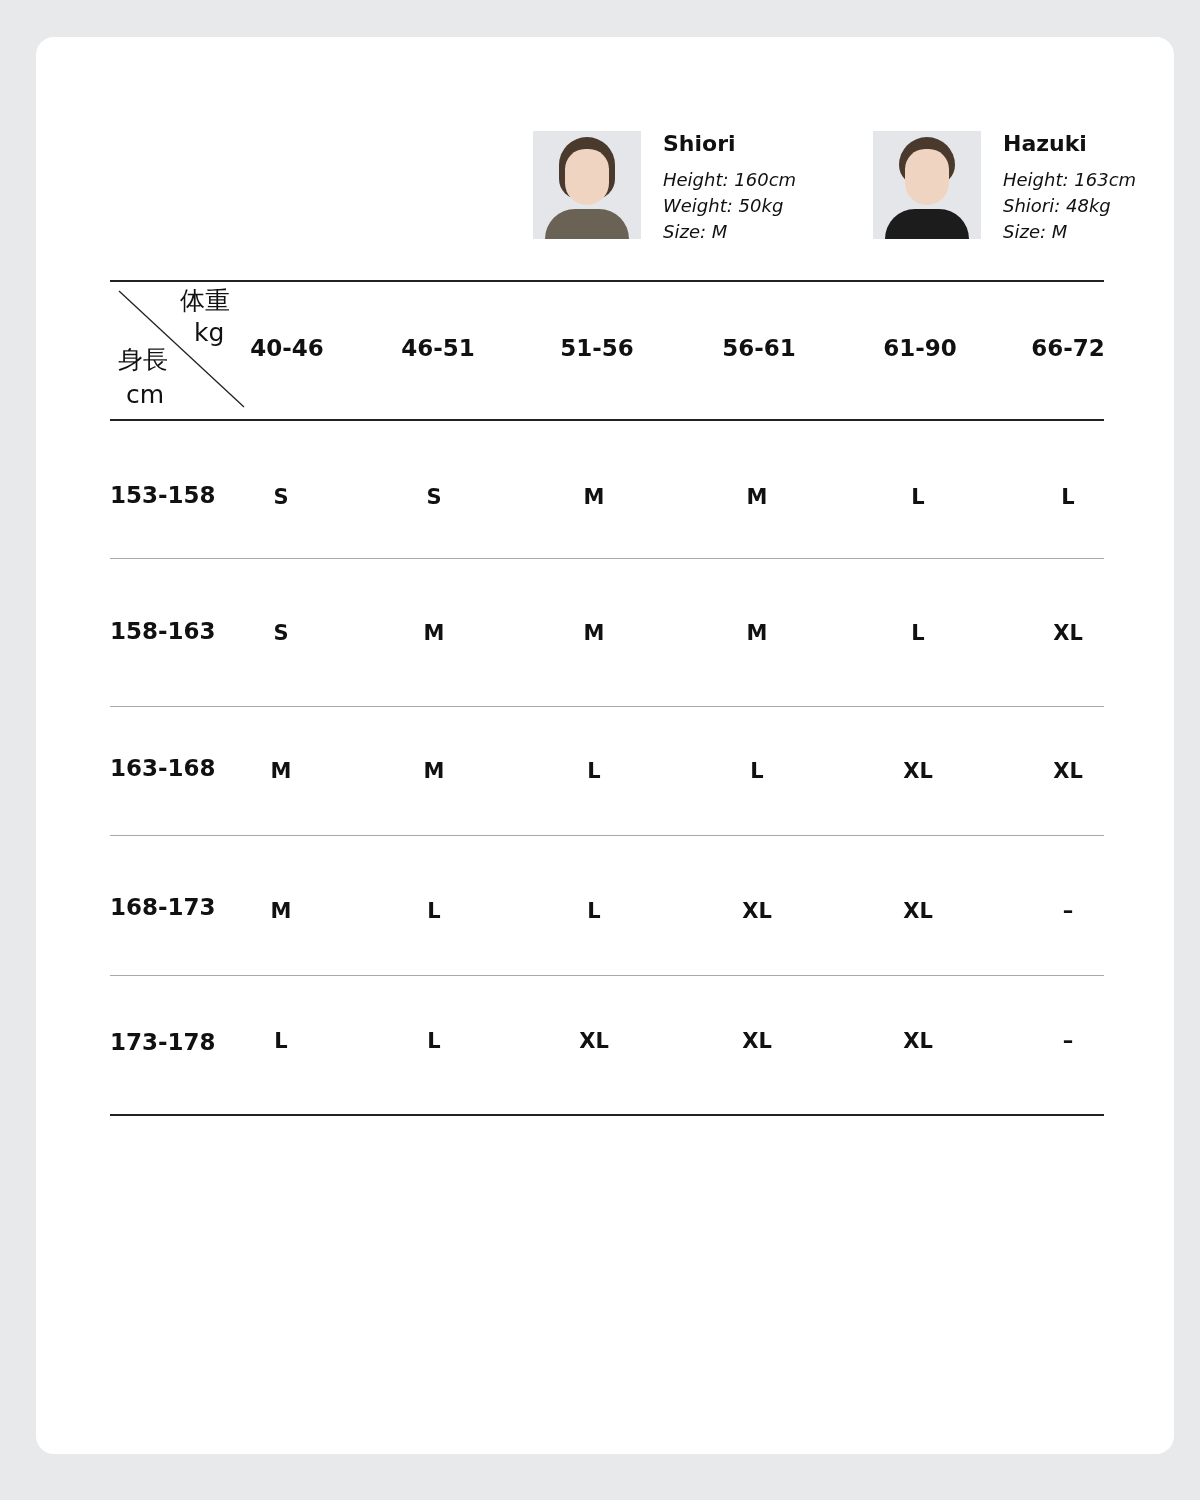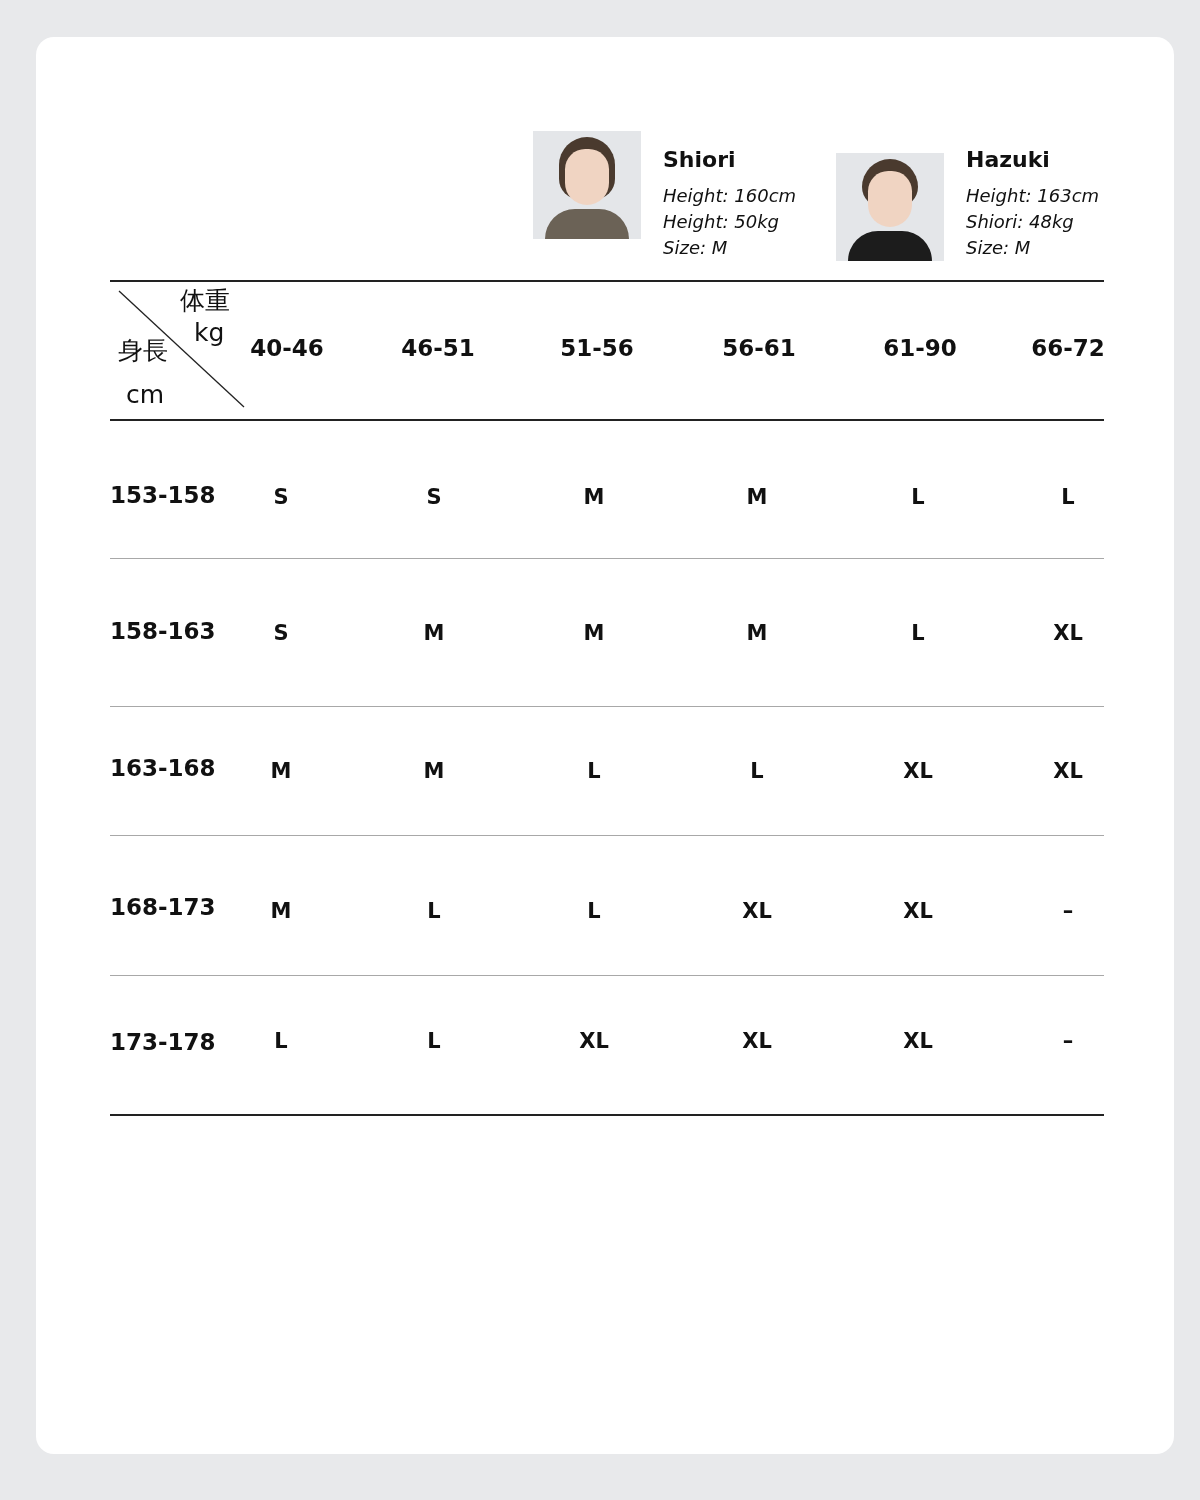--- a/index.html
+++ b/index.html
@@ -46,40 +46,40 @@
     position: absolute; left: 32px; top: 18px;
     width: 44px; height: 56px;
     background: #f0d4c2;
     border-radius: 22px 22px 24px 24px;
   }
   .photo .body {
     position: absolute; left: 12px; top: 78px;
     width: 84px; height: 40px;
     border-radius: 30px 30px 0 0;
   }
-  .model .info { margin-left: 22px; margin-top: 16px; }
+  .model .info { margin-left: 22px; margin-top: 0; }
   .model .name { font-size: 22px; font-weight: bold; margin: 0 0 10px 0; line-height: 26px; }
   .model .line { font-size: 18px; line-height: 26px; margin: 0; font-style: italic; }
 
   .table {
     position: absolute;
     left: 74px; top: 243px;
     width: 994px;
   }
   .hline { position: absolute; left: 0; width: 994px; height: 1px; }
   .hline.dark { background: #222; height: 1.5px; }
   .hline.light { background: #a8a8a8; }
 
   .corner {
     position: absolute; left: 0; top: 0; width: 140px; height: 120px;
   }
   .corner svg { position: absolute; left: 0; top: 0; }
   .corner .w-label { position: absolute; left: 70px; top: 6px; font-size: 25px; line-height: 30px; text-align: center; }
   .corner .w-unit { position: absolute; left: 84px; top: 38px; font-size: 25px; line-height: 30px; }
-  .corner .h-label { position: absolute; left: 8px; top: 56px; font-size: 25px; line-height: 30px; }
+  .corner .h-label { position: absolute; left: 8px; top: 65px; font-size: 25px; line-height: 30px; }
   .corner .h-unit { position: absolute; left: 16px; top: 100px; font-size: 25px; line-height: 30px; }
 
   .col-head {
     position: absolute; top: 55px;
     font-size: 23px; font-weight: bold;
     transform: translateX(-50%);
     white-space: nowrap;
   }
   .row-head {
     position: absolute; left: 0;
@@ -101,26 +101,26 @@
 
   <div class="model" style="left:497px;">
     <div class="photo">
       <div class="hair"></div>
       <div class="face"></div>
       <div class="body" style="background:#6b6256;"></div>
     </div>
     <div class="info">
       <p class="name">Shiori</p>
       <p class="line">Height: 160cm</p>
-      <p class="line">Height: 50kg</p>
+      <p class="line">Weight: 50kg</p>
       <p class="line">Size: M</p>
     </div>
   </div>
 
-  <div class="model" style="left:800px;align-items:flex-end;">
+  <div class="model" style="left:837px;">
     <div class="photo">
       <div class="hair" style="height:48px;"></div>
       <div class="face"></div>
       <div class="body" style="background:#1c1c1c;"></div>
     </div>
     <div class="info">
       <p class="name">Hazuki</p>
       <p class="line">Height: 163cm</p>
       <p class="line">Shiori: 48kg</p>
       <p class="line">Size: M</p>

